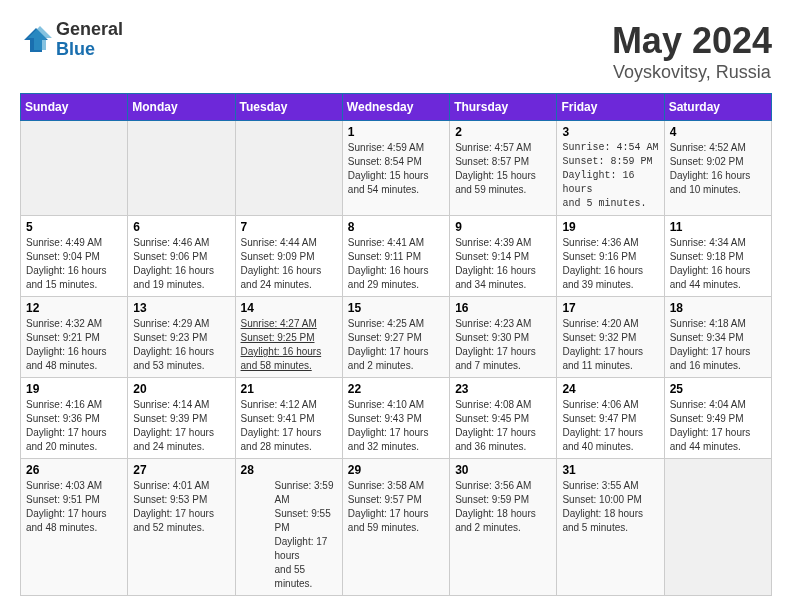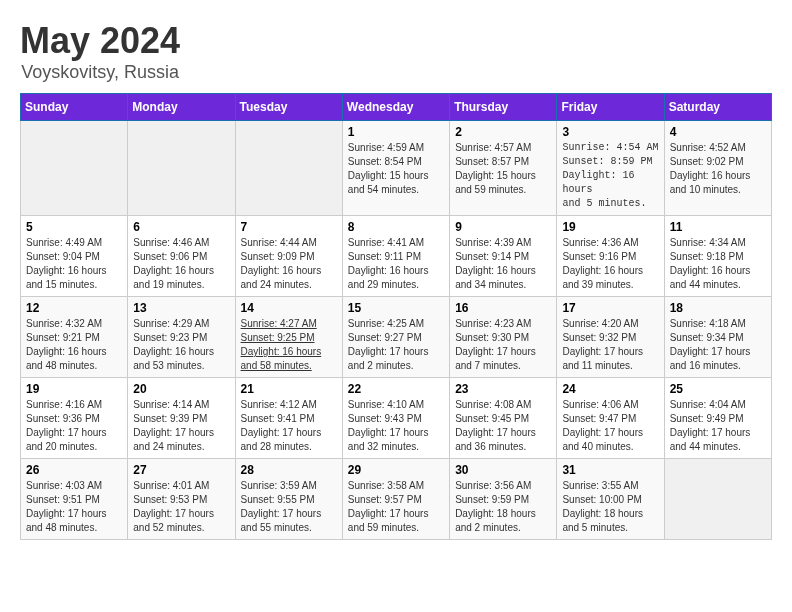--- a/index.html
+++ b/index.html
@@ -92,20 +92,30 @@
       line-height: 1.4;
     }
     .empty-cell {
       background: #f0f0f0 !important;
     }
   </style>
 </head>
 <body>
 
 <div class="header">
+  <div class="logo">
+    <svg class="logo-icon" viewBox="0 0 32 32">
+      <polygon points="16,4 28,16 22,16 22,28 10,28 10,16 4,16" fill="#1a6faf"></polygon>
+      <polygon points="20,2 32,14 26,14 26,26 14,26 14,14 8,14" fill="#3399cc" opacity="0.6"></polygon>
+    </svg>
+    <div class="logo-text">
+      <span class="logo-general">General</span>
+      <span class="logo-blue">Blue</span>
+    </div>
+  </div>
   <div class="title-block">
     <div class="main-title">May 2024</div>
     <div class="subtitle">Voyskovitsy, Russia</div>
   </div>
 </div>
 
 <table>
   <thead>
     <tr>
     <th>Sunday</th>
@@ -314,21 +324,21 @@
         </td>
         <td>
           <span class="day-num">27</span>
           <div class="day-info" style="white-space: pre-line;">Sunrise: 4:01 AM
 Sunset: 9:53 PM
 Daylight: 17 hours
 and 52 minutes.</div>
         </td>
         <td>
           <span class="day-num">28</span>
-          <div class="day-info" style="white-space: pre-line;">Sunrise: 3:59 AM
+          <div class="day-info" style="white-space: pre-line; margin-left: 34px;">Sunrise: 3:59 AM
 Sunset: 9:55 PM
 Daylight: 17 hours
 and 55 minutes.</div>
         </td>
         <td>
           <span class="day-num">29</span>
           <div class="day-info" style="white-space: pre-line;">Sunrise: 3:58 AM
 Sunset: 9:57 PM
 Daylight: 17 hours
 and 59 minutes.</div>

